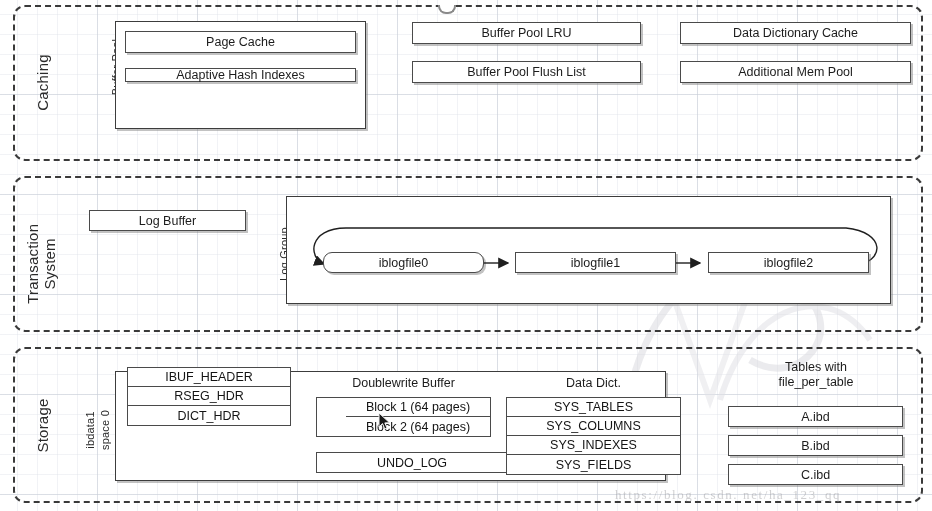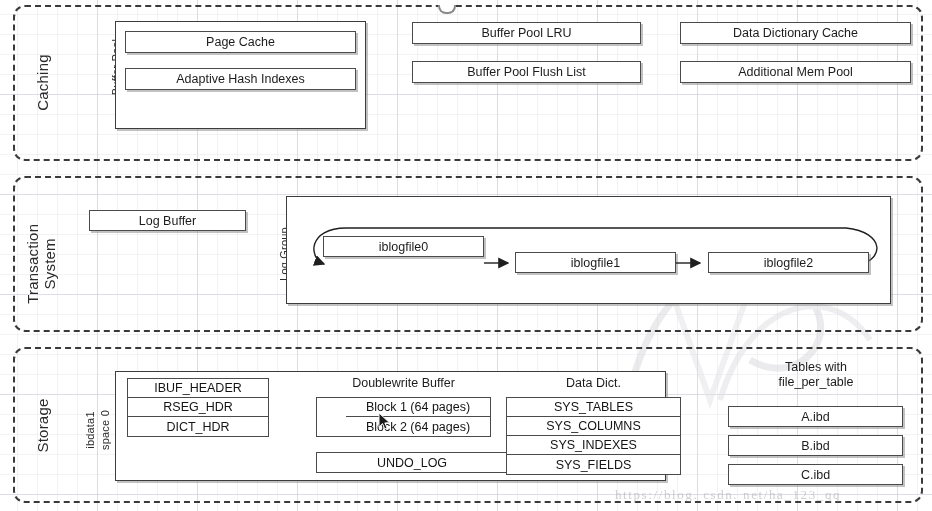--- a/index.html
+++ b/index.html
@@ -131,21 +131,21 @@
   </div>
 
   <div class="vlabel" style="left:-3px;top:74px;width:90px;">Caching</div>
 
   <div class="vlabel small" style="left:76px;top:61px;width:80px;">Buffer Pool</div>
 
   <div class="panel" style="left:115px;top:21px;width:251px;height:108px;"></div>
 
   <div class="box" style="left:125px;top:31px;width:231px;height:22px;">Page Cache</div>
 
-  <div class="box" style="left:125px;top:68px;width:231px;height:22px;">Adaptive Hash Indexes</div>
+  <div class="box" style="left:125px;top:68px;width:231px;height:14px;">Adaptive Hash Indexes</div>
 
   <div class="box" style="left:412px;top:22px;width:229px;height:22px;">Buffer Pool LRU</div>
 
   <div class="box" style="left:412px;top:61px;width:229px;height:22px;">Buffer Pool Flush List</div>
 
   <div class="box" style="left:680px;top:22px;width:231px;height:22px;">Data Dictionary Cache</div>
 
   <div class="box" style="left:680px;top:61px;width:231px;height:22px;">Additional Mem Pool</div>
 
   <div class="section" style="left:13px;top:176px;width:906px;height:152px;"></div>
@@ -161,21 +161,21 @@
 
   <svg style="position:absolute;left:286px;top:196px;" width="605" height="108" viewBox="0 0 605 108" fill="none">
     <defs>
       <marker id="ah" markerWidth="8" markerHeight="8" refX="7" refY="4" orient="auto">
         <path d="M0,0 L8,4 L0,8 z" fill="#1f1f1f"></path>
       </marker>
     </defs>
     <path d="M567,70 C600,66 600,36 560,32 L60,32 C22,32 22,62 38,68" stroke="#1f1f1f" stroke-width="1.4" fill="none" marker-end="url(#ah)"></path>
   </svg>
 
-  <div class="box" style="left:323px;top:236px;width:161px;height:21px;">iblogfile0</div>
+  <div class="box" style="left:323px;top:252px;width:161px;height:21px;border-radius:9px;">iblogfile0</div>
 
   <div class="box" style="left:515px;top:252px;width:161px;height:21px;">iblogfile1</div>
 
   <div class="box" style="left:708px;top:252px;width:161px;height:21px;">iblogfile2</div>
 
   <svg style="position:absolute;left:484px;top:255px;" width="33" height="16" viewBox="0 0 33 16" fill="none">
     <path d="M0,8 L24,8" stroke="#1f1f1f" stroke-width="1.4" marker-end="url(#ah)"></path>
   </svg>
   <svg style="position:absolute;left:676px;top:255px;" width="33" height="16" viewBox="0 0 33 16" fill="none">
     <path d="M0,8 L24,8" stroke="#1f1f1f" stroke-width="1.4" marker-end="url(#ah)"></path>
@@ -183,21 +183,21 @@
 
   <div class="section" style="left:13px;top:347px;width:906px;height:152px;"></div>
 
   <div class="vlabel" style="left:-8px;top:417px;width:100px;">Storage</div>
 
   <div class="vlabel small" style="left:50px;top:424px;width:80px;">ibdata1</div>
   <div class="vlabel small" style="left:65px;top:424px;width:80px;">space 0</div>
 
   <div class="panel" style="left:115px;top:371px;width:551px;height:110px;"></div>
 
-  <div class="stack" style="left:127px;top:378px;width:142px;text-align:right;">
+  <div class="stack" style="left:127px;top:367px;width:164px;text-align:right;">
     <div class="row">IBUF_HEADER</div>
     <div class="row">RSEG_HDR</div>
     <div class="row">DICT_HDR</div>
   </div>
 
   <div class="caption" style="left:316px;top:376px;width:175px;">Doublewrite Buffer</div>
 
   <div class="stack" style="left:316px;top:397px;width:175px;padding-left:29px;">
     <div class="row">Block 1 (64 pages)</div>
     <div class="row">Block 2 (64 pages)</div>

